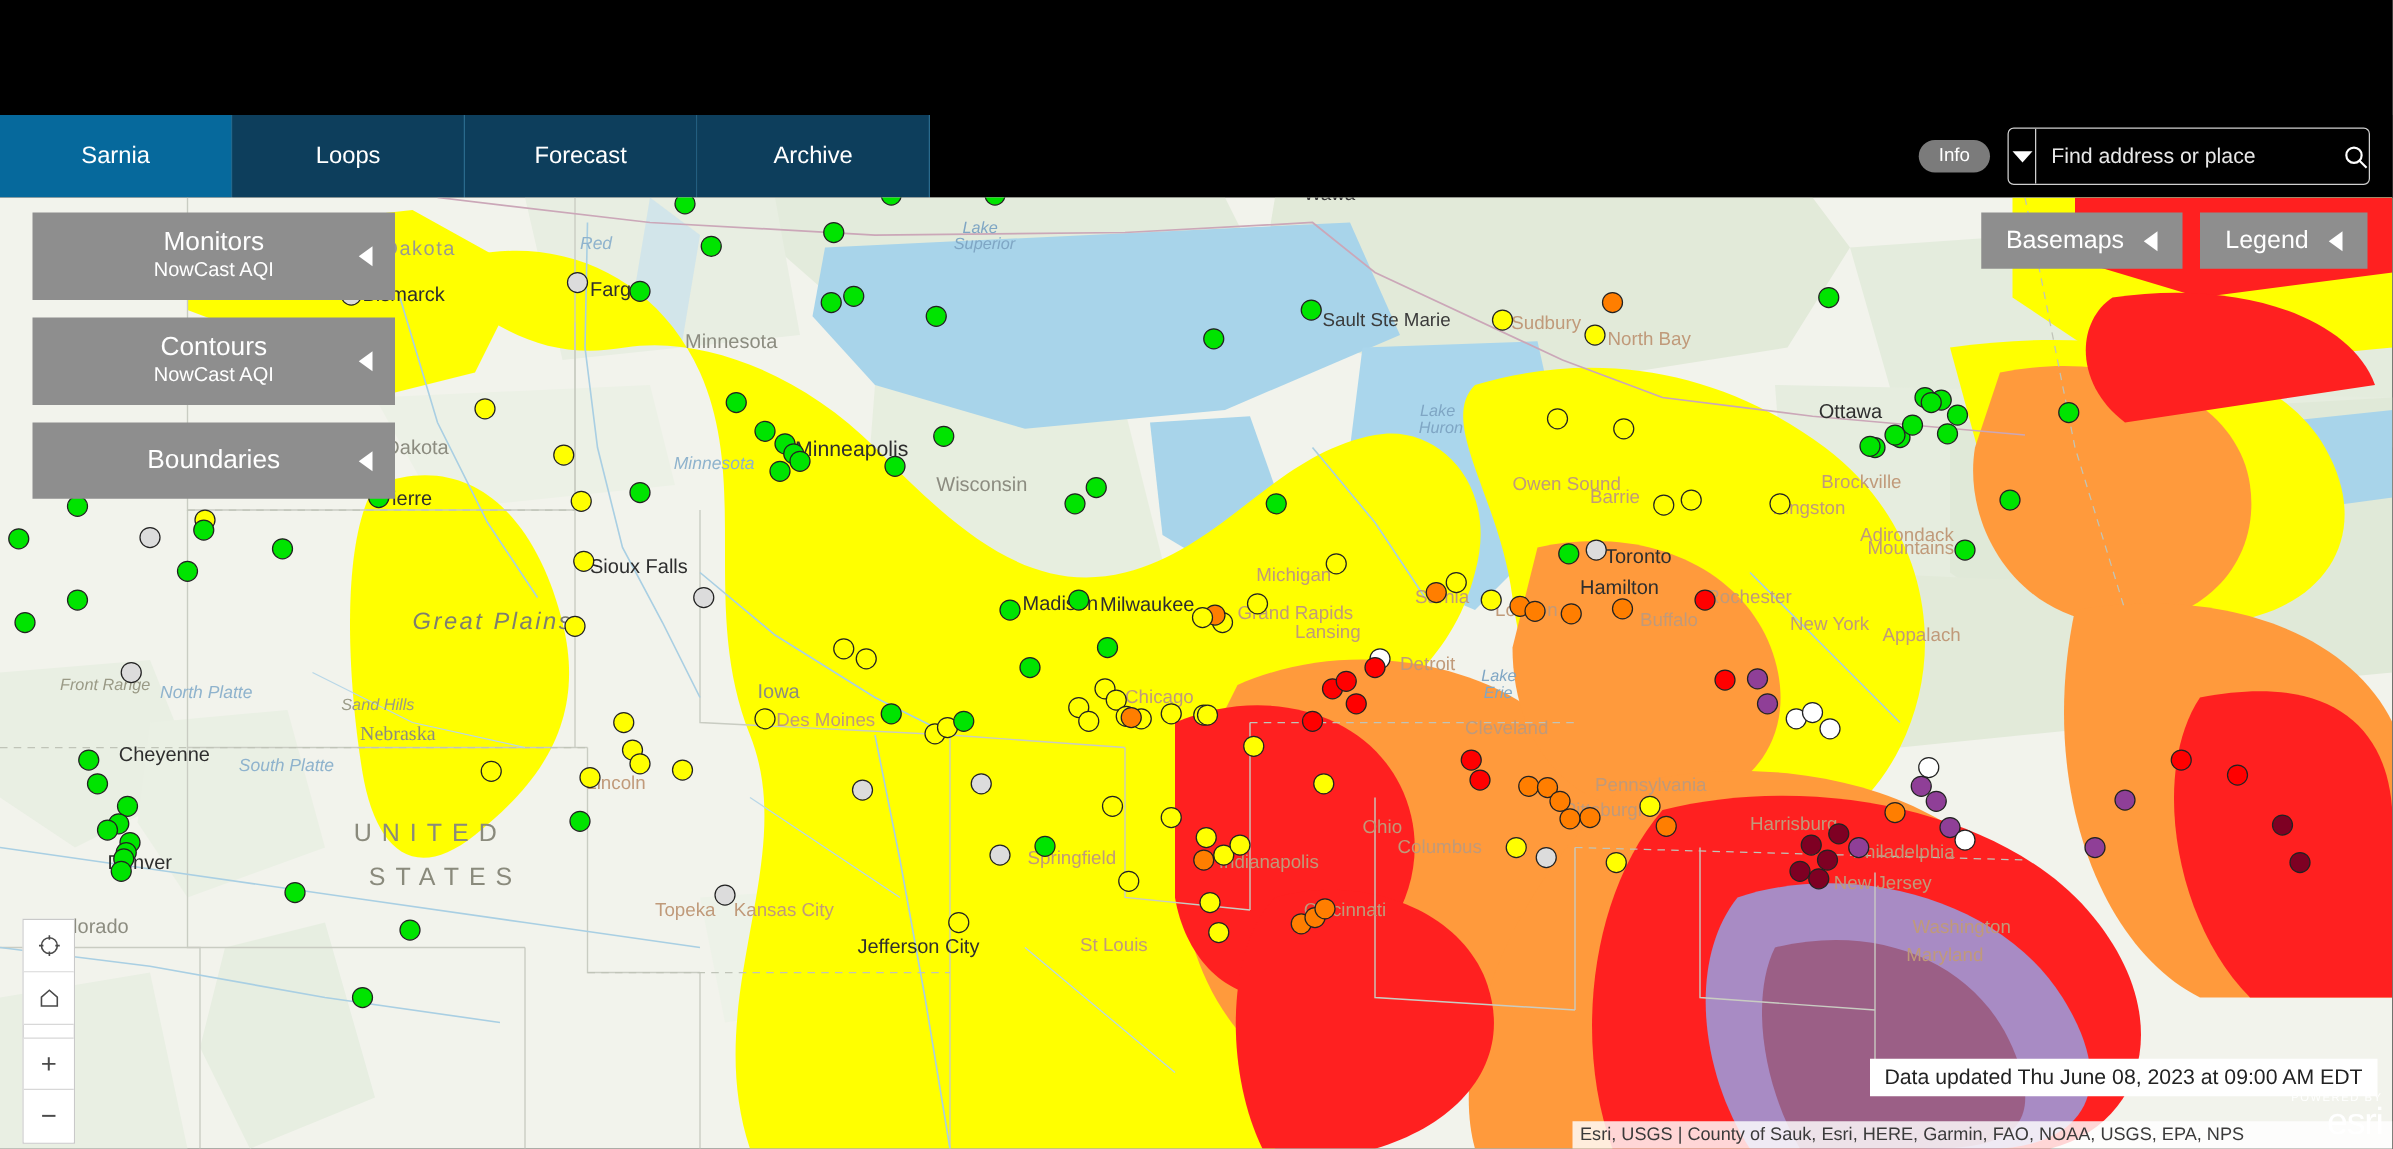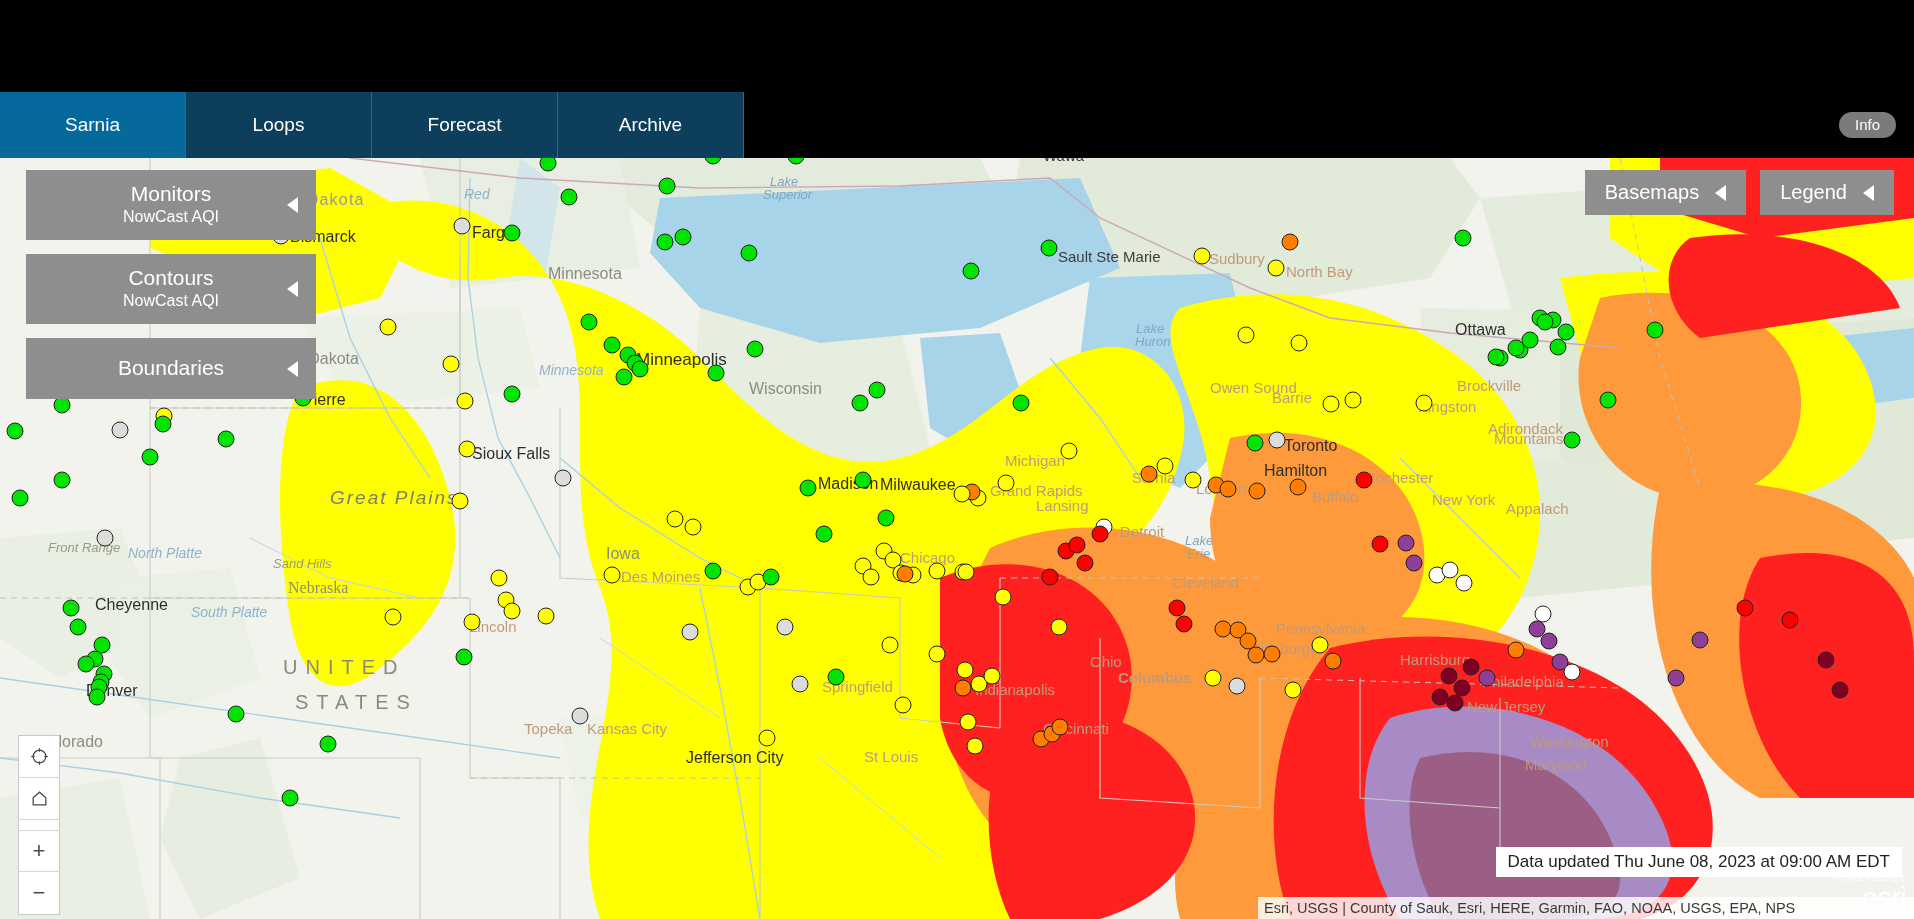--- a/index.html
+++ b/index.html
@@ -202,20 +202,32 @@
 
   <div class="navbar">
     <div class="nav-tabs">
       <div class="nav-tab active">Sarnia</div>
       <div class="nav-tab">Loops</div>
       <div class="nav-tab">Forecast</div>
       <div class="nav-tab">Archive</div>
     </div>
     <div class="nav-right">
       <div class="info-btn">Info</div>
+      <div class="search-wrap">
+        <div class="search-drop">
+          <span class="caret"></span>
+        </div>
+        <input class="search-input" type="text" placeholder="Find address or place" style="">
+        <div class="search-go">
+          <svg width="21" height="21" viewBox="0 0 24 24">
+            <circle cx="10.5" cy="10.5" r="7" fill="none" stroke="#ffffff" stroke-width="2"></circle>
+            <line x1="15.6" y1="15.6" x2="22" y2="22" stroke="#ffffff" stroke-width="2"></line>
+          </svg>
+        </div>
+      </div>
     </div>
   </div>
 
   <div class="map">
     <svg class="map-canvas" width="1914" height="761" viewBox="0 0 1914 761" preserveAspectRatio="none">
 
       <rect x="0" y="0" width="1914" height="761" fill="#f2f3ec"></rect>
 
       <path d="M620 0 L980 0 L1010 60 L960 130 L840 150 L700 110 L620 40 Z" fill="#e3ebdc"></path>
       <path d="M1020 0 L1450 0 L1480 40 L1430 120 L1240 150 L1060 120 L1010 60 Z" fill="#e2ead9"></path>
@@ -363,21 +375,21 @@
         <div class="mlabel lbl-ctone" style="left: 1036px; top: 339px;">Lansing</div>
         <div class="mlabel lbl-ctone" style="left: 1120px; top: 365px;">Detroit</div>
         <div class="mlabel lbl-ctone" style="left: 1432px; top: 333px;">New York</div>
         <div class="mlabel lbl-ctone" style="left: 1172px; top: 416px;">Cleveland</div>
         <div class="mlabel lbl-city" style="left: 95px; top: 438px;">Cheyenne</div>
         <div class="mlabel lbl-ctone" style="left: 900px; top: 391px;">Chicago</div>
         <div class="mlabel lbl-ctone" style="left: 621px; top: 410px;">Des Moines</div>
         <div class="mlabel lbl-ctone" style="left: 469px; top: 460px;">Lincoln</div>
         <div class="mlabel lbl-ctone" style="left: 1251px; top: 482px;">Pittsburgh</div>
         <div class="mlabel lbl-ctone" style="left: 1400px; top: 493px;">Harrisburg</div>
-        <div class="mlabel lbl-ctone" style="left: 1118px; top: 511px; font-weight: bold;">Columbus</div>
+        <div class="mlabel lbl-ctone" style="left: 1118px; top: 511px;">Columbus</div>
         <div class="mlabel lbl-ctone" style="left: 975px; top: 523px;">Indianapolis</div>
         <div class="mlabel lbl-ctone" style="left: 1482px; top: 515px;">Philadelphia</div>
         <div class="mlabel lbl-city" style="left: 86px; top: 524px;">Denver</div>
         <div class="mlabel lbl-ctone" style="left: 822px; top: 520px;">Springfield</div>
         <div class="mlabel lbl-ctone" style="left: 1043px; top: 562px;">Cincinnati</div>
         <div class="mlabel lbl-ctone" style="left: 524px; top: 562px;">Topeka</div>
         <div class="mlabel lbl-ctone" style="left: 587px; top: 562px;">Kansas City</div>
         <div class="mlabel lbl-city" style="left: 686px; top: 591px;">Jefferson City</div>
         <div class="mlabel lbl-ctone" style="left: 824px; top: 590px; margin-left: 40px;">St Louis</div>
         <div class="mlabel lbl-ctone" style="left: 1530px; top: 575px;">Washington</div>

